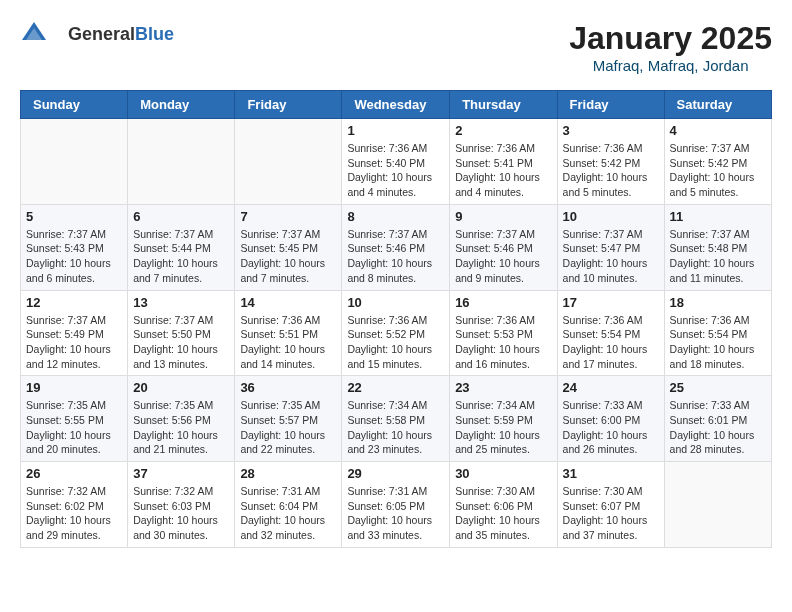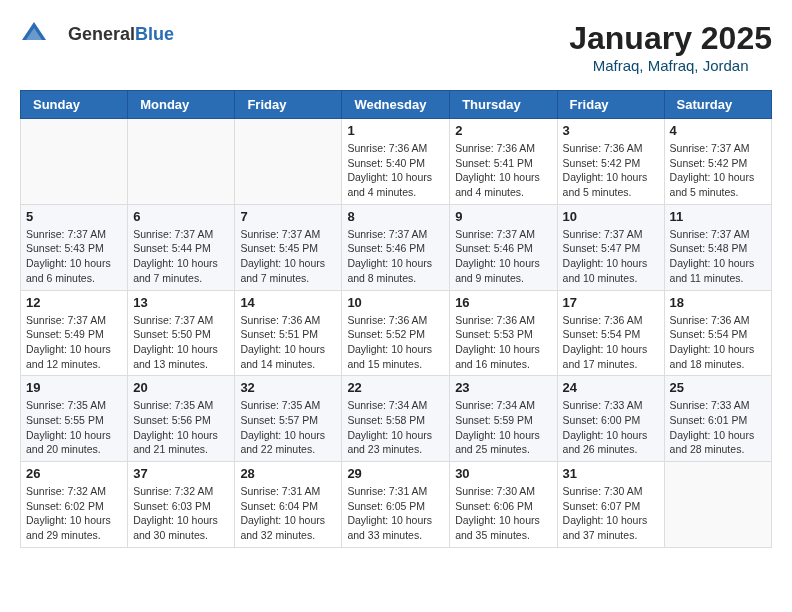--- a/index.html
+++ b/index.html
@@ -263,21 +263,21 @@
 and 20 minutes.</div>
         </td>
         <td>
           <div class="day-num">20</div>
           <div class="day-info" style="white-space: pre-line;">Sunrise: 7:35 AM
 Sunset: 5:56 PM
 Daylight: 10 hours
 and 21 minutes.</div>
         </td>
         <td>
-          <div class="day-num">32</div>
+          <div class="day-num">36</div>
           <div class="day-info" style="white-space: pre-line;">Sunrise: 7:35 AM
 Sunset: 5:57 PM
 Daylight: 10 hours
 and 22 minutes.</div>
         </td>
         <td>
           <div class="day-num">22</div>
           <div class="day-info" style="white-space: pre-line;">Sunrise: 7:34 AM
 Sunset: 5:58 PM
 Daylight: 10 hours

